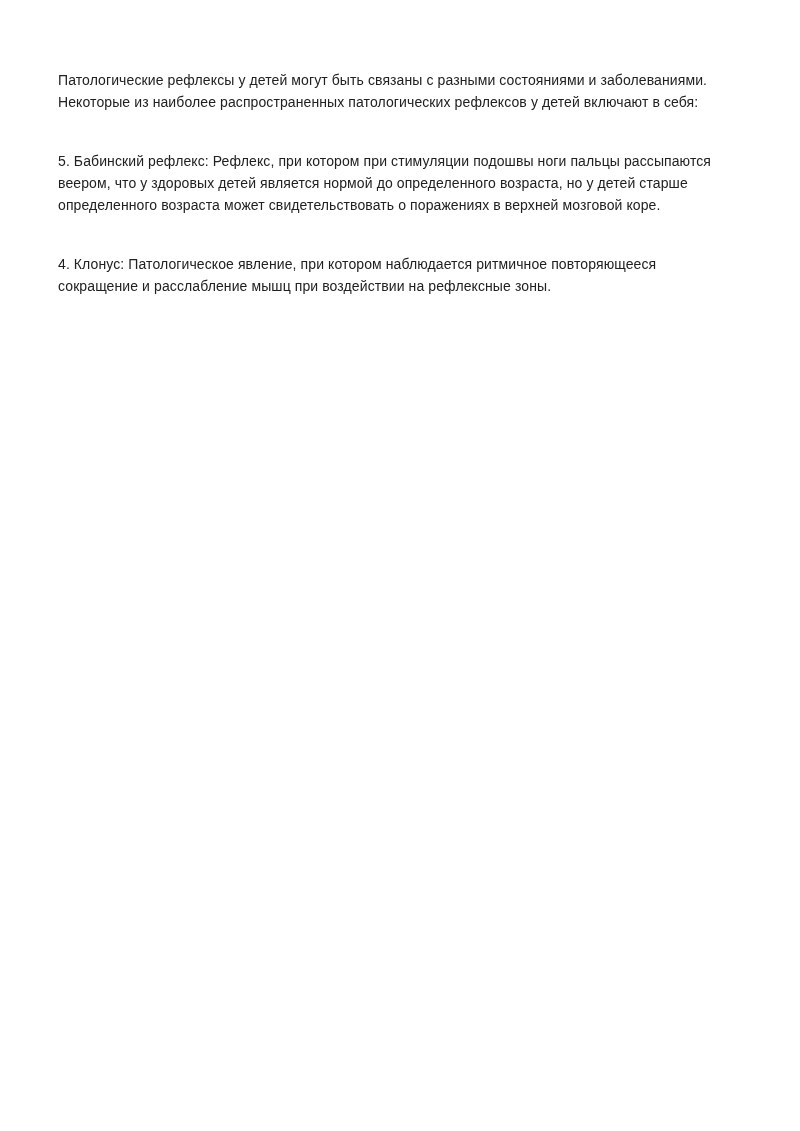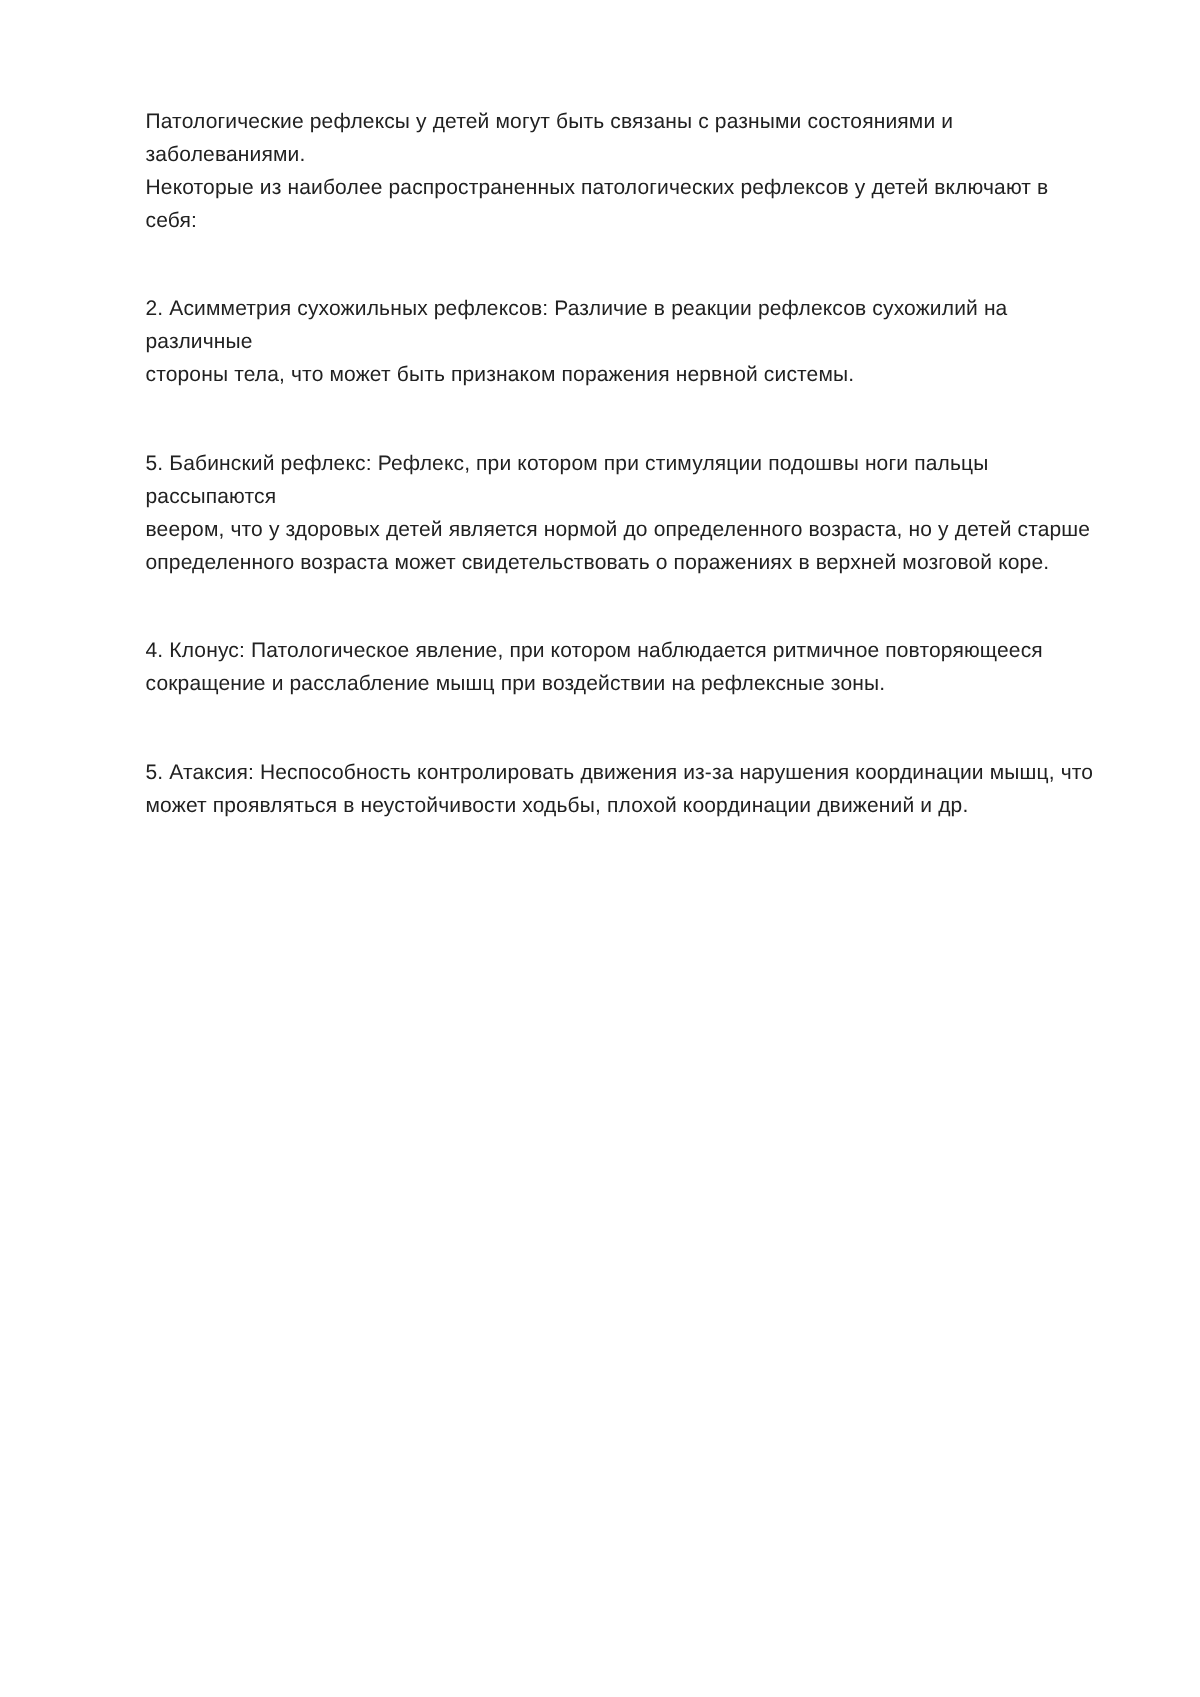--- a/index.html
+++ b/index.html
@@ -10,46 +10,42 @@
     width: 800px;
     height: 1131px;
     background: #ffffff;
     overflow: hidden;
   }
   .page {
     box-sizing: border-box;
     width: 800px;
     height: 1131px;
     background: #ffffff;
-    padding: 69px 68px 0 97px;
+    padding: 69px 68px 0 58px;
     font-family: "Liberation Sans", "DejaVu Sans", sans-serif;
     font-size: 14px;
     line-height: 22px;
     color: #212121;
   }
   .para {
     margin: 0 0 37px 0;
     white-space: pre-line;
     letter-spacing: 0.1px;
   }
 </style>
 </head>
 <body>
 
 <div class="page">
   <p class="para">Патологические рефлексы у детей могут быть связаны с разными состояниями и заболеваниями.
 Некоторые из наиболее распространенных патологических рефлексов у детей включают в себя:</p>
 
 
-  <p class="para">2. Асимметрия сухожильных рефлексов: Различие в реакции рефлексов сухожилий на различные
-стороны тела, что может быть признаком поражения нервной системы.</p>
 
   <p class="para">5. Бабинский рефлекс: Рефлекс, при котором при стимуляции подошвы ноги пальцы рассыпаются
 веером, что у здоровых детей является нормой до определенного возраста, но у детей старше
 определенного возраста может свидетельствовать о поражениях в верхней мозговой коре.</p>
 
   <p class="para">4. Клонус: Патологическое явление, при котором наблюдается ритмичное повторяющееся
 сокращение и расслабление мышц при воздействии на рефлексные зоны.</p>
 
-  <p class="para">5. Атаксия: Неспособность контролировать движения из-за нарушения координации мышц, что
-может проявляться в неустойчивости ходьбы, плохой координации движений и др.</p>
 
 </div>
 
 </body></html>

